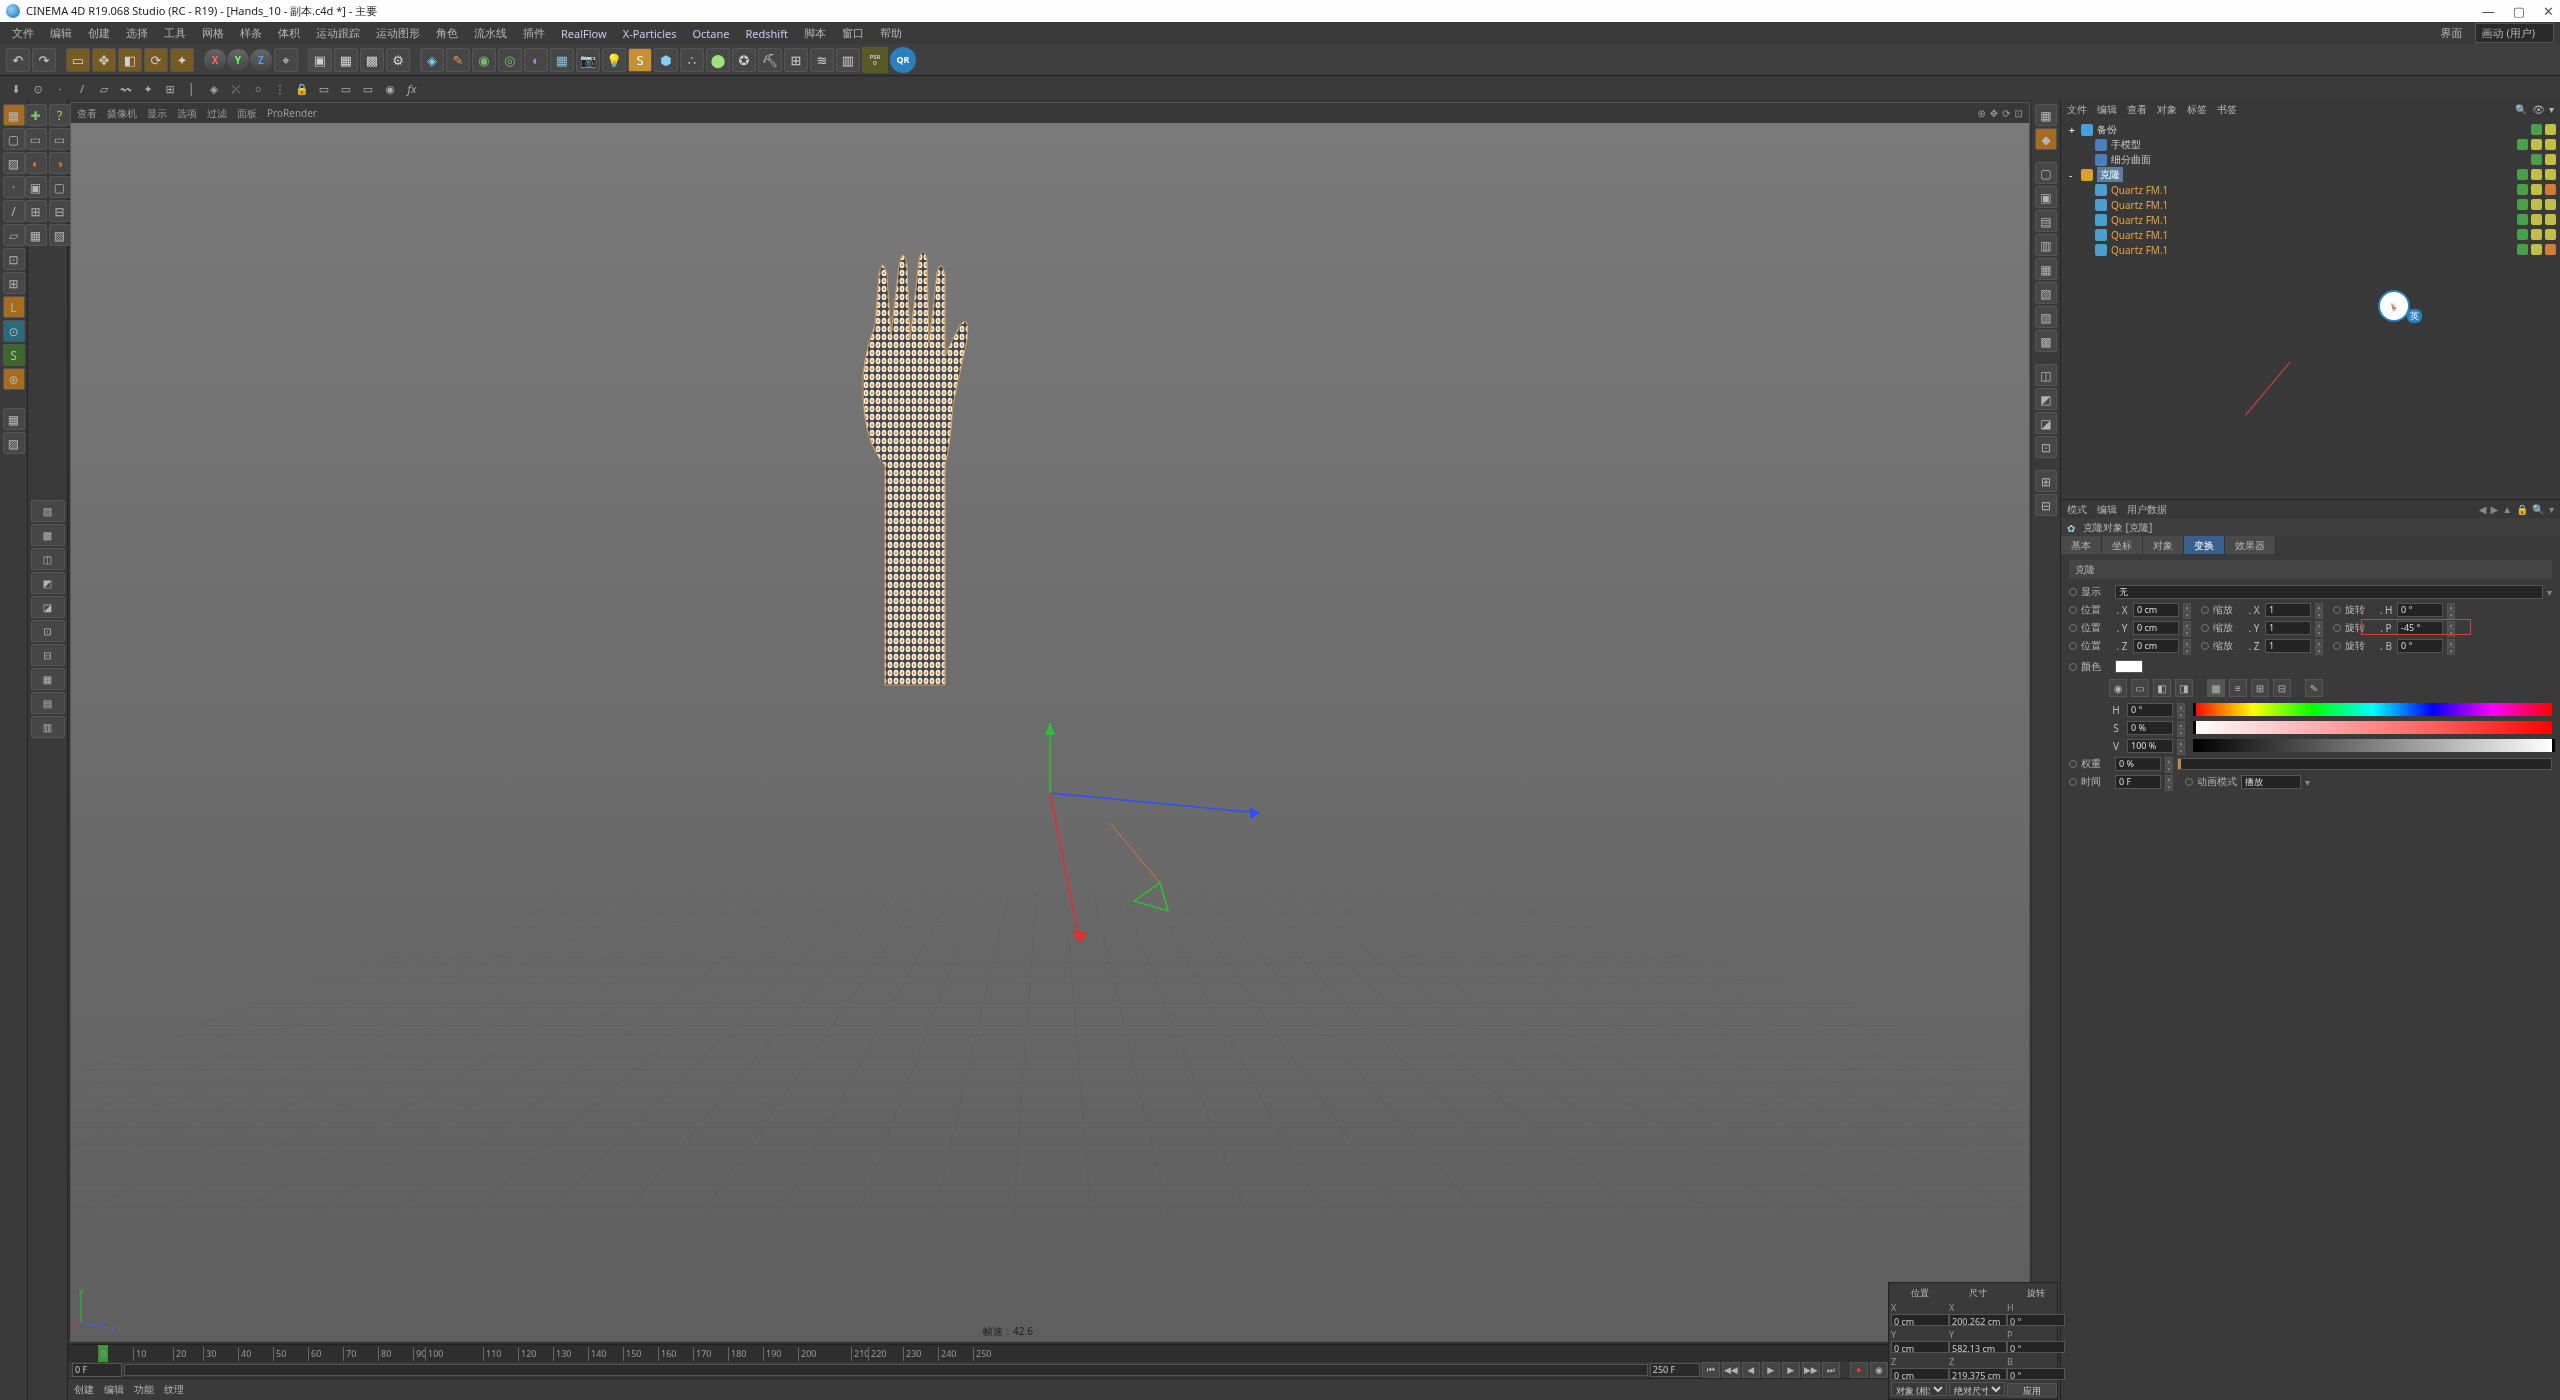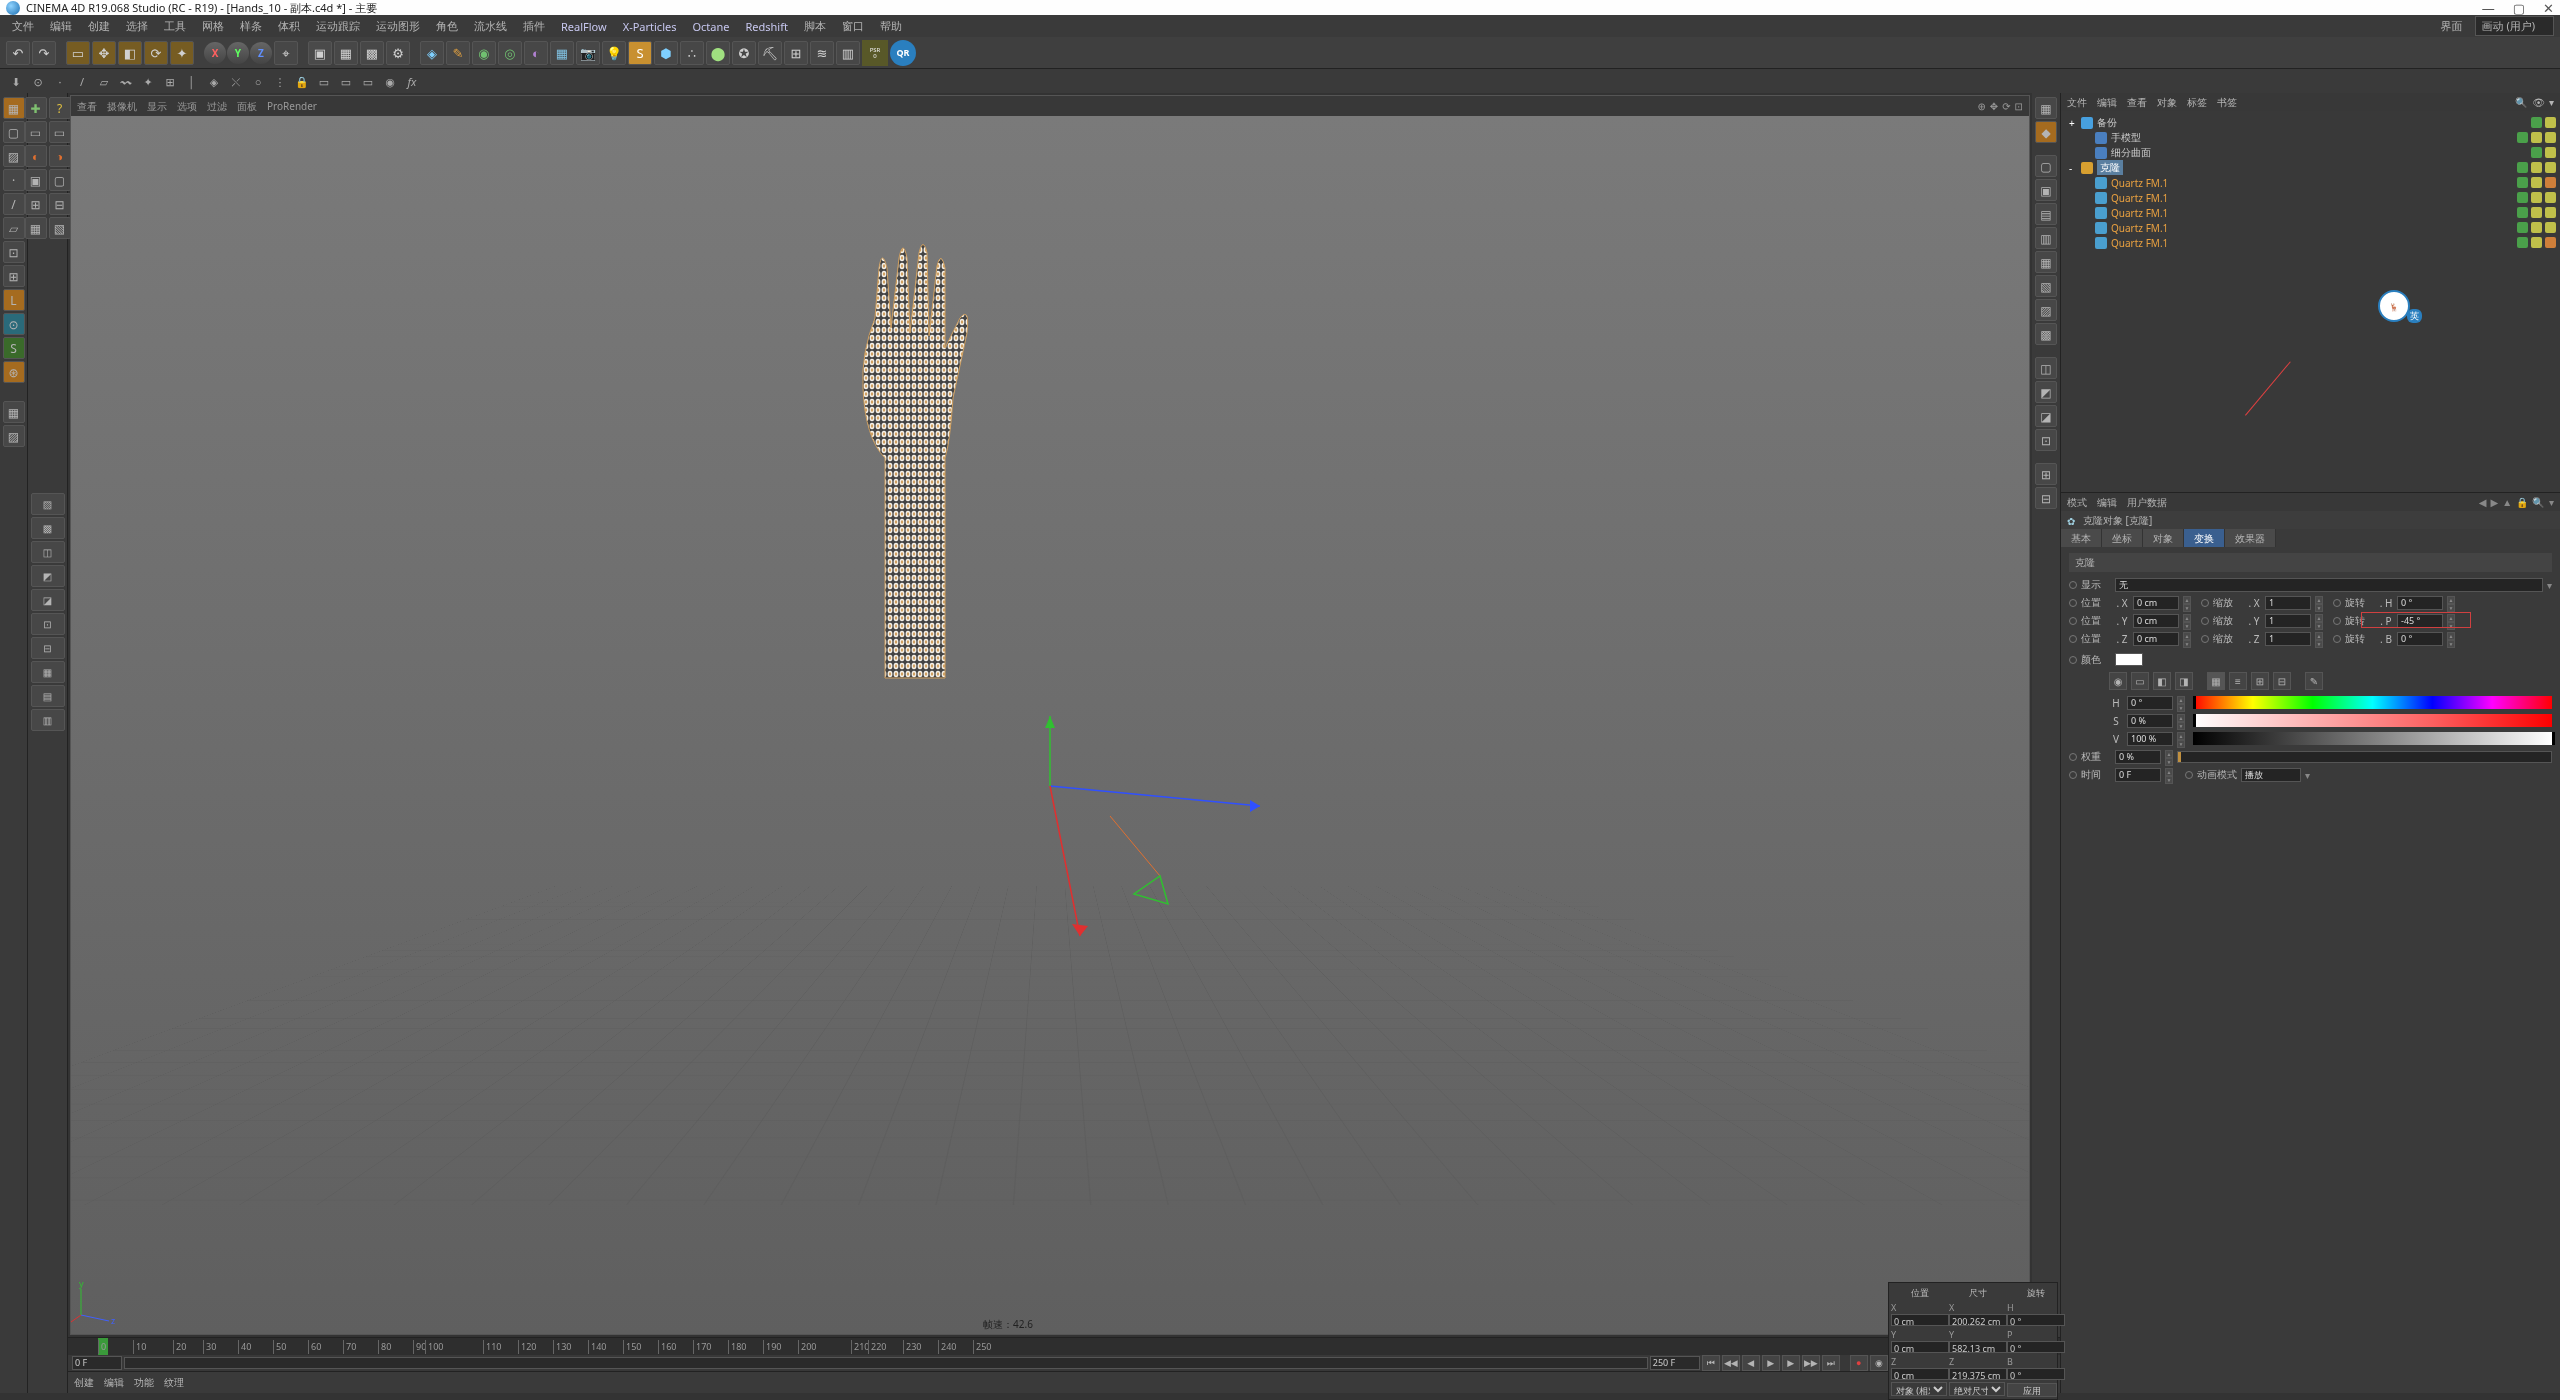--- a/index.html
+++ b/index.html
@@ -1,19 +1,19 @@
 <!DOCTYPE html>
 <html><head>
 <meta charset="utf-8">
 <style>
 * { margin:0; padding:0; box-sizing:border-box; font-family:"Microsoft YaHei",system-ui,sans-serif; user-select:none; }
 body { background:#333333; color:#b4b4b4; font-size:11px; overflow:hidden; }
 
 
-.titlebar { height:15px; background:#fefefe; display:flex; align-items:center; padding:0 6px; color:#222; }
+.titlebar { height:22px; background:#fefefe; display:flex; align-items:center; padding:0 6px; color:#222; }
 .titlebar .appicon { width:14px; height:14px; background:radial-gradient(circle at 35% 35%,#8fd3ff,#1a6db0); border-radius:50%; margin-right:6px; }
 .titlebar .wincontrols { margin-left:auto; display:flex; gap:18px; font-size:13px; color:#555; }
 
 
 .menubar { height:22px; background:#3a3a3a; display:flex; align-items:center; padding:0 6px; gap:4px; font-size:11px; }
 .menubar span { padding:2px 6px; cursor:pointer; }
 .menubar .plugin { color:#c8c8f0; }
 .menubar .right { margin-left:auto; display:flex; align-items:center; gap:6px; }
 
 

